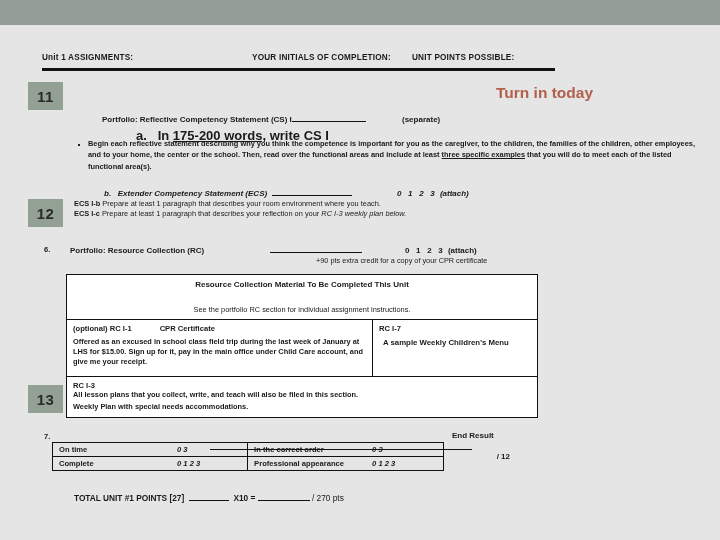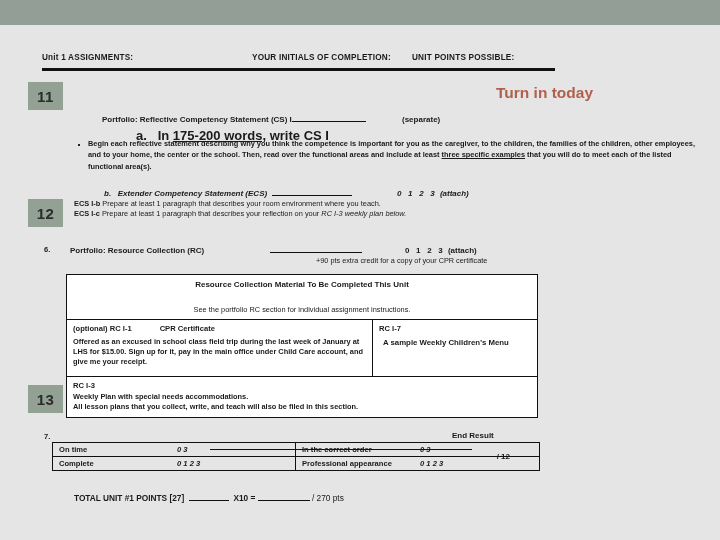--- a/index.html
+++ b/index.html
@@ -250,21 +250,21 @@
     flex-direction: column;
   }
   .row-end .label { width: 58px; }
   .row-end .fill { width: 300px; }
   .row-end .fill .blank-line { width: 262px; height: 9px; }
   .row-end .total { margin-left: 4px; }
 
   .grade-table {
     position: absolute;
     left: 52px; top: 417px;
-    width: 488px;
+    width: 392px;
     border: 1.2px solid #111;
     box-sizing: border-box;
     font-size: 7.6px;
     font-weight: bold;
   }
   .grade-row { display: flex; }
   .grade-row.first { border-bottom: 1.2px solid #111; }
   .grade-cell {
     width: 244px;
     box-sizing: border-box;
@@ -346,22 +346,22 @@
         <div class="rc-id"><span>(optional) RC I-1</span><span class="tab"></span><span>CPR Certificate</span></div>
         <div class="rc-desc">Offered as an excused in school class field trip during the last week of January at LHS for $15.00. Sign up for it, pay in the main office under Child Care account, and give me your receipt.</div>
       </div>
       <div class="rc-cell-right">
         <div class="rc-id">RC I-7</div>
         <div class="rc-right-desc">A sample Weekly Children’s Menu</div>
       </div>
     </div>
     <div class="rc-foot">
       <div class="rc-id">RC I-3</div>
+      <div class="rc-desc" style="margin-top:0;">All lesson plans that you collect, write, and teach will also be filed in this section.</div>
       <div class="rc-desc">Weekly Plan with special needs accommodations.</div>
-      <div class="rc-desc" style="margin-top:0;">All lesson plans that you collect, write, and teach will also be filed in this section.</div>
     </div>
   </div>
 
   <div class="item-num" style="left:44px; top:407px;">7.</div>
   <div class="row-end">
     <div class="label">End Result</div>
     <div class="fill"><span class="blank-line"></span></div>
     <div class="total">/ 12</div>
   </div>
 

